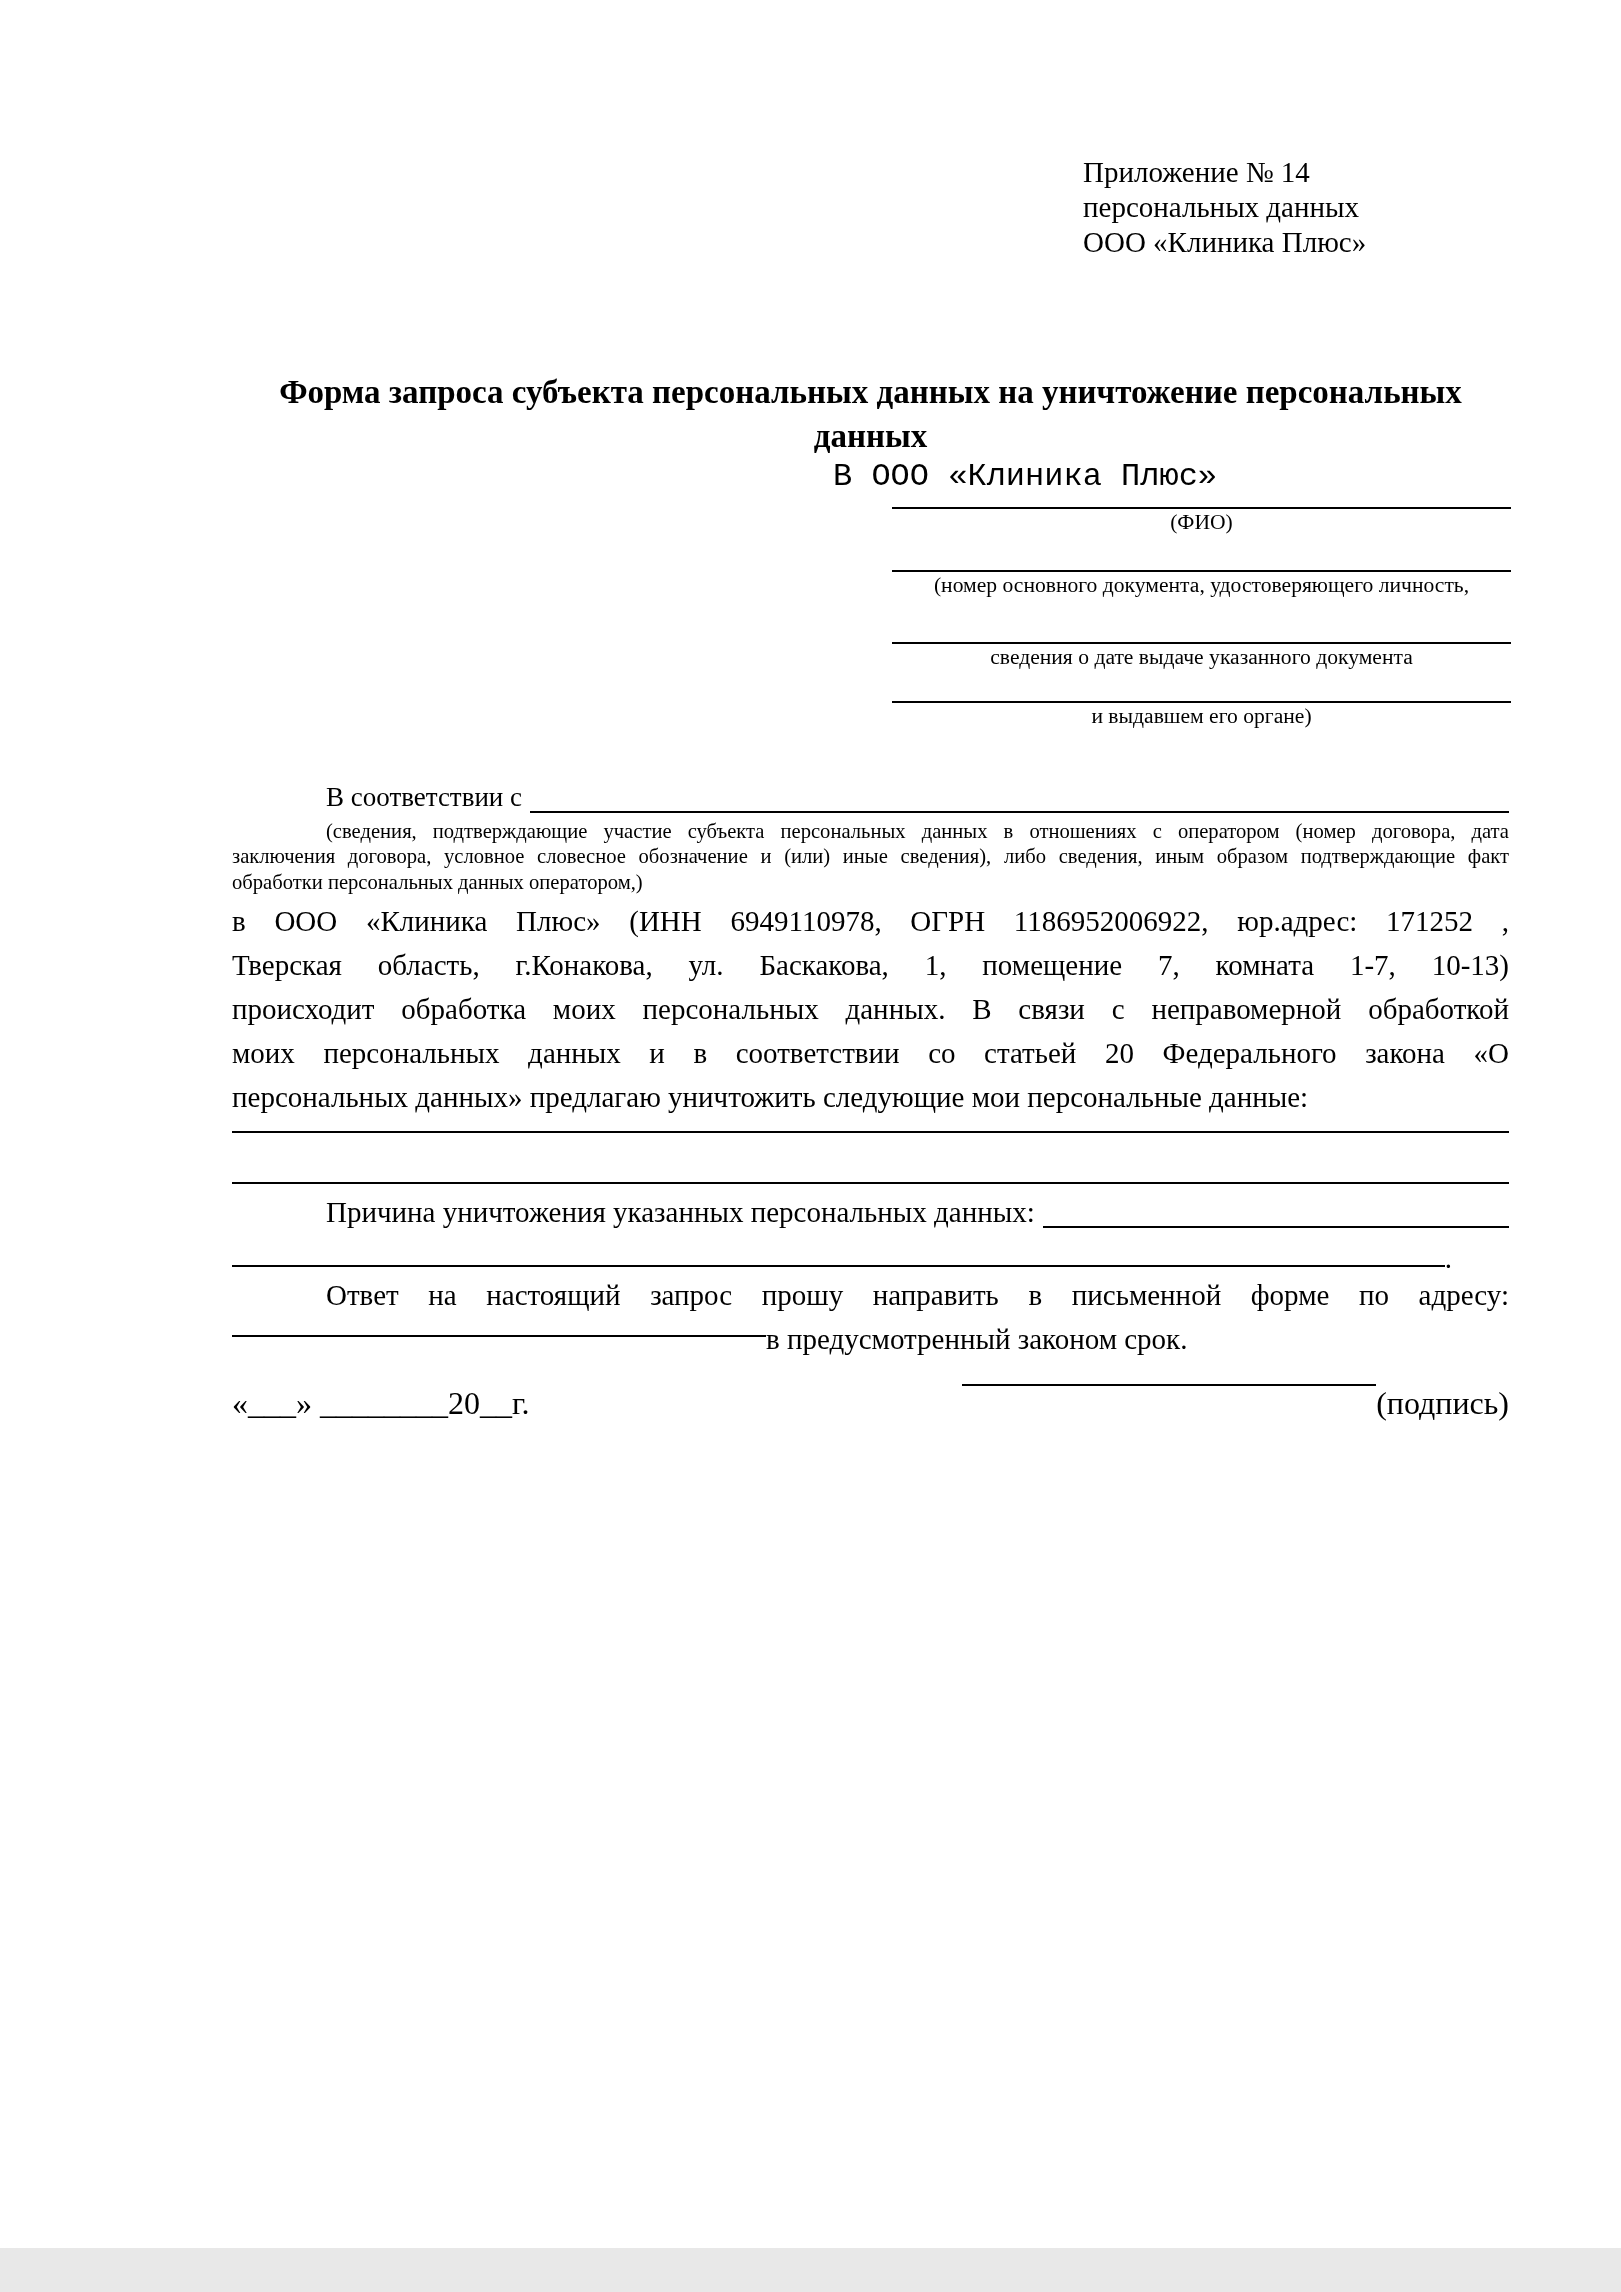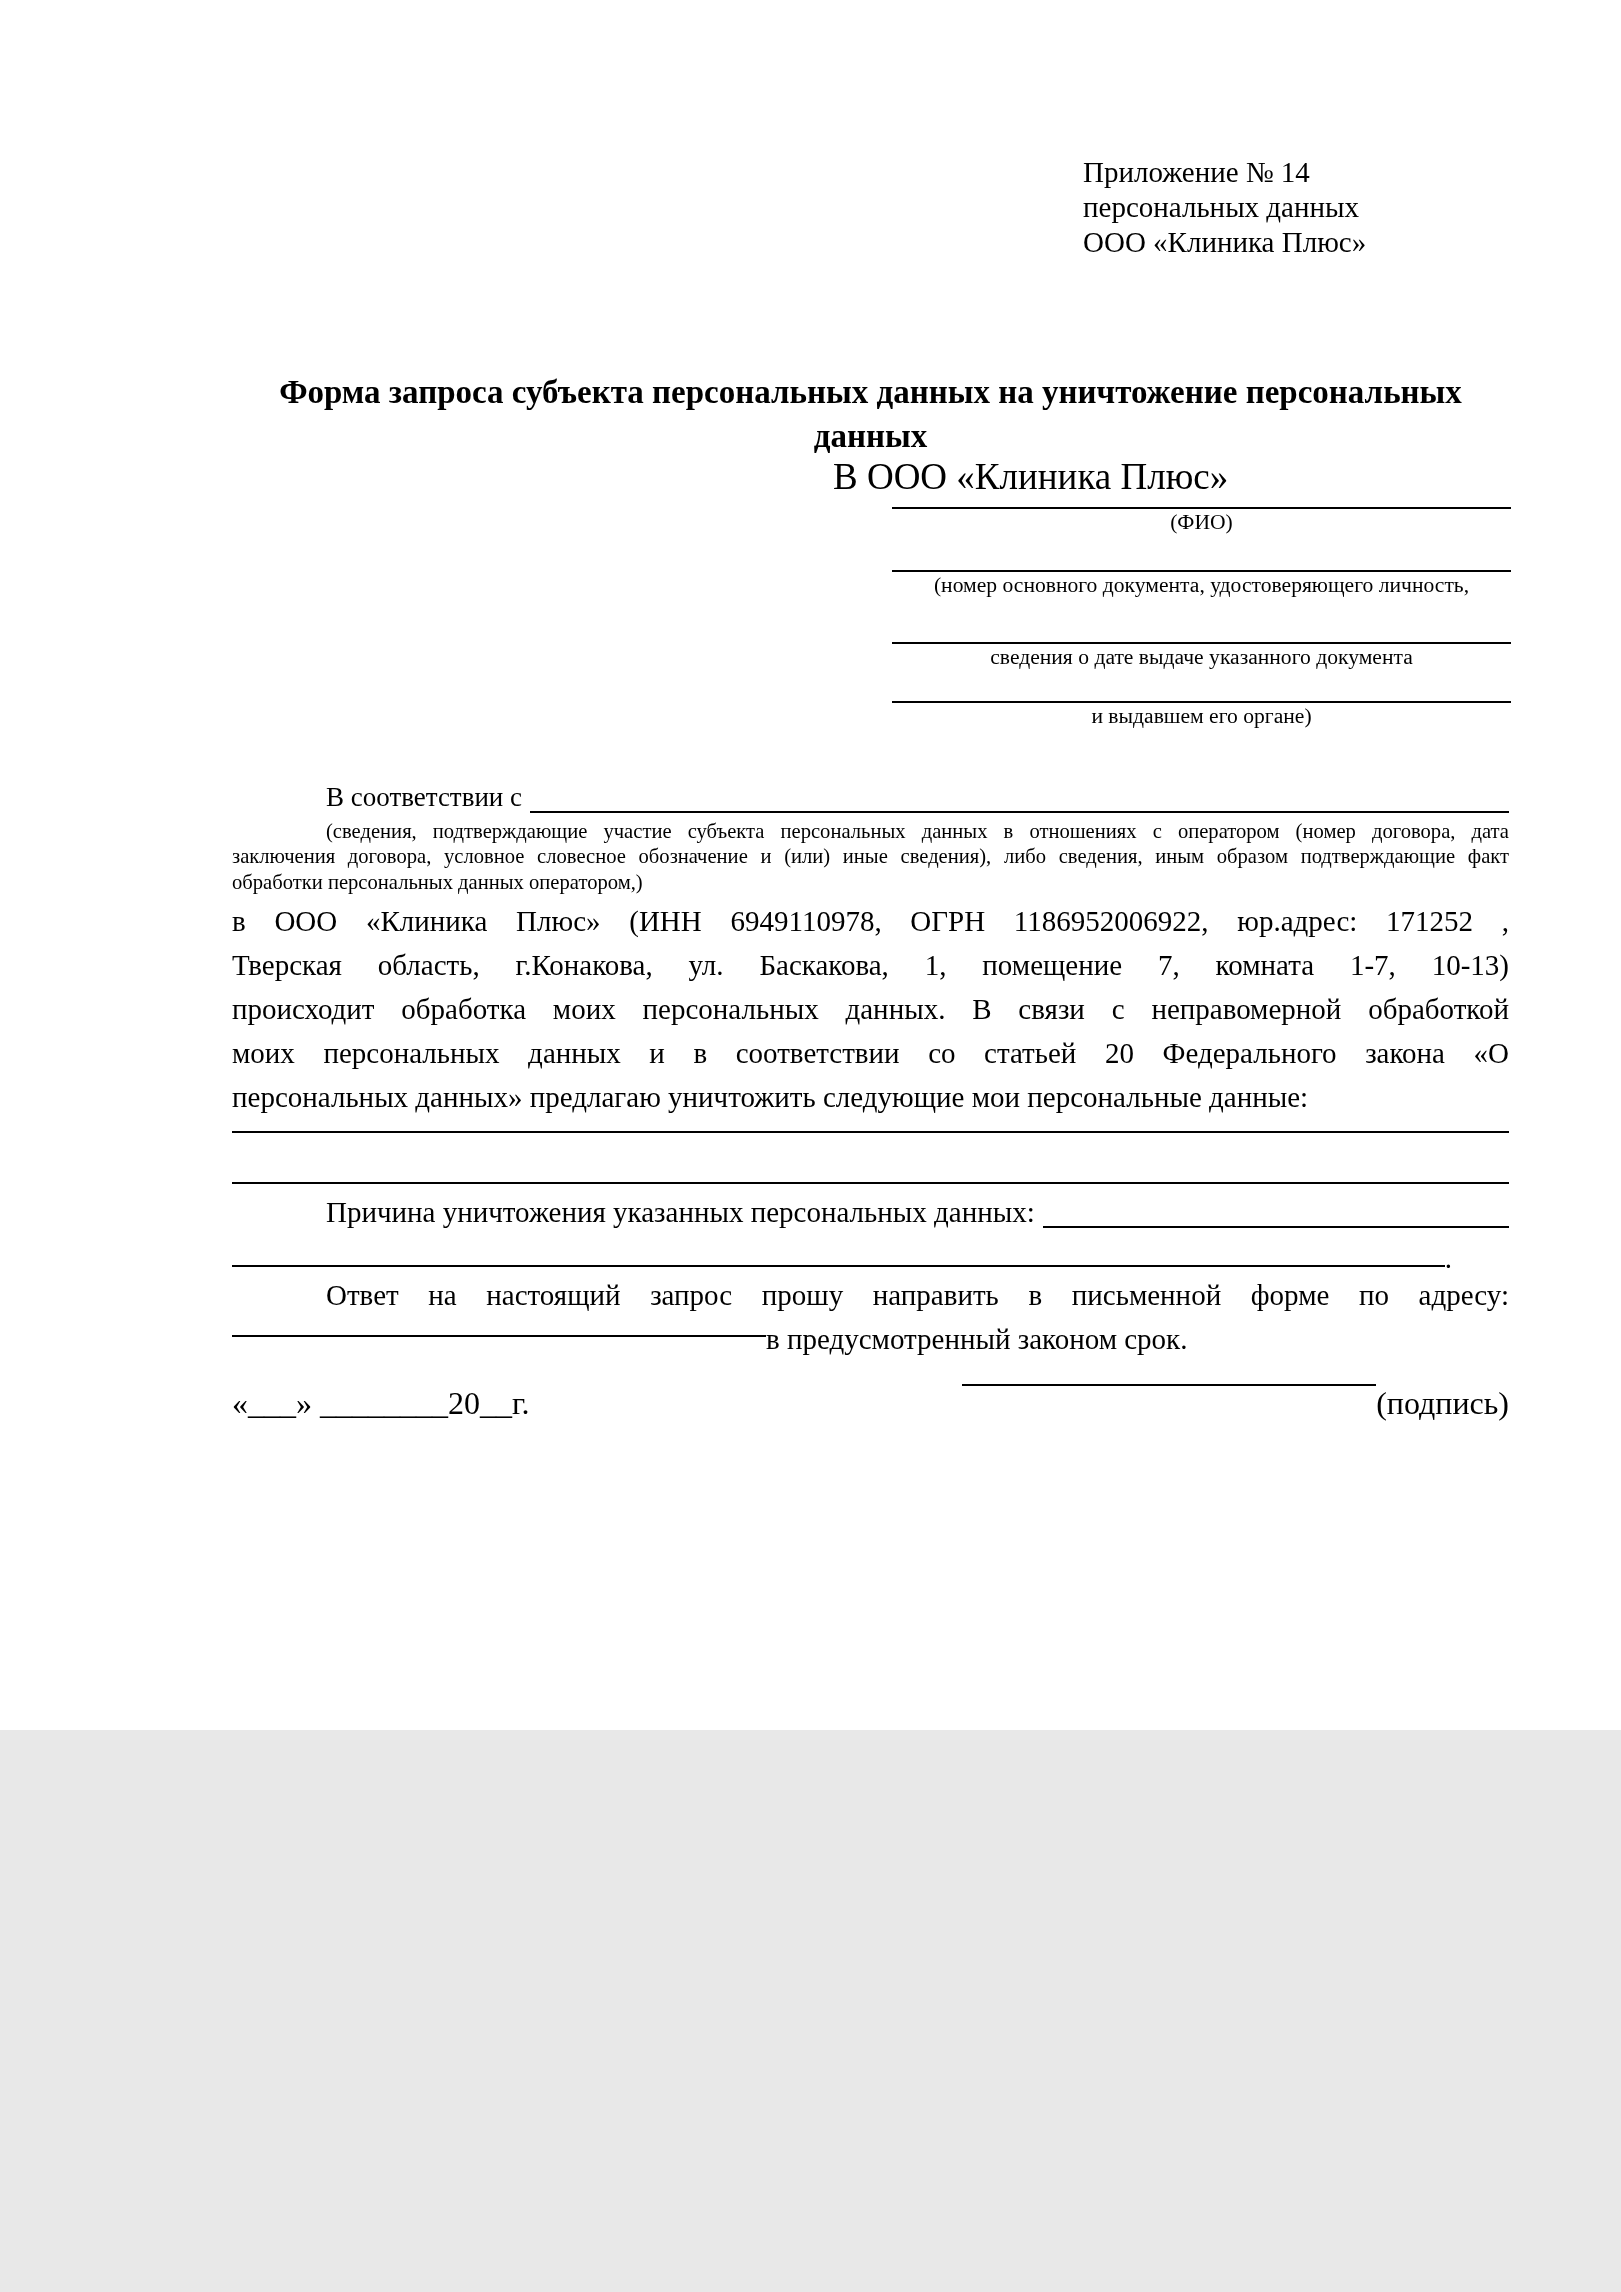--- a/index.html
+++ b/index.html
@@ -1,19 +1,19 @@
 <!DOCTYPE html>
 <html><head>
 <meta charset="utf-8">
 <style>
   html, body { margin: 0; padding: 0; background: #e8e8e8; }
   .page {
     position: relative;
     width: 1621px;
-    height: 1730px;
+    height: 2248px;
     margin: 0 auto;
     background: #ffffff;
     color: #000000;
     font-family: "Liberation Serif", "DejaVu Serif", serif;
     overflow: hidden;
   }
   .content {
     padding: 155px 112px 0 232px; 
     box-sizing: border-box;
   }
@@ -21,21 +21,21 @@
   .annex { margin-left: 851px; font-size: 29px; line-height: 35px; }
   
   .title {
     margin: 110px auto 0 auto;
     max-width: 1215px;
     font-size: 33px;
     font-weight: bold;
     line-height: 44px;
     text-align: center;
   }
-  .addressee { margin-left: 601px; font-size: 37px; line-height: 37px; }
+  .addressee { margin-left: 601px; font-size: 32px; line-height: 37px; font-family: Liberation Mono, monospace; }
   .from-label { margin-left: 662px; margin-top: 5.9px; font-size: 29px; line-height: 29px; }
   
   .fill-block { margin-left: 660px; width: 619px; }
   .fill-rule { border-bottom: 2.9px solid #000; }
   .sp12 { height: 11.8px; } .sp36 { height: 35px; } .sp44 { height: 43px; } .sp32 { height: 31px; }
   .fill-caption { font-size: 21.6px; line-height: 26.5px; text-align: center; }
   
   .accordance { display: flex; margin-top: 45px; padding-left: 94px; font-size: 27px; line-height: 44px; }
   .leader { flex: 1 1 auto; border-bottom: 2.9px solid #000; margin-bottom: 5.9px; margin-left: 7.8px; }
   

